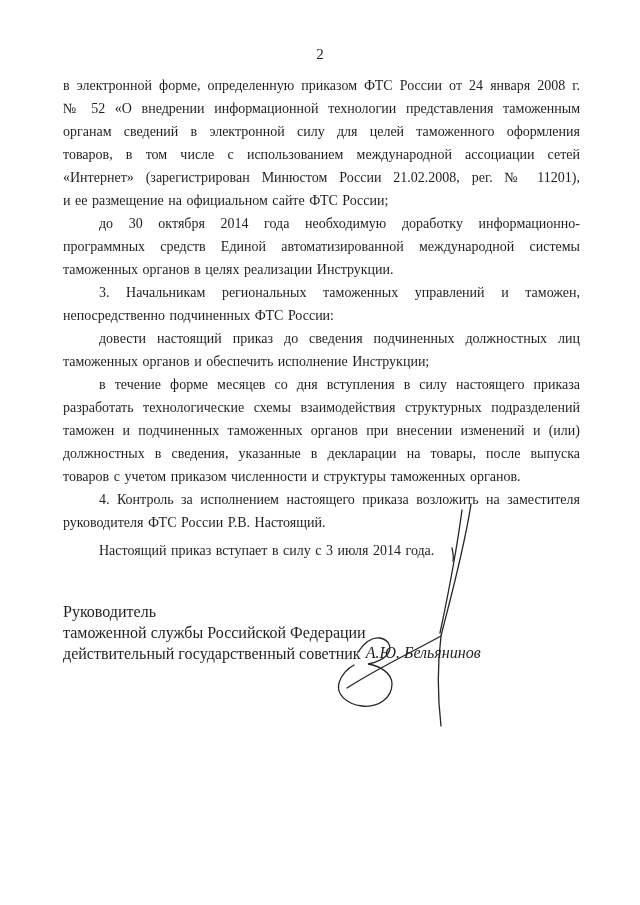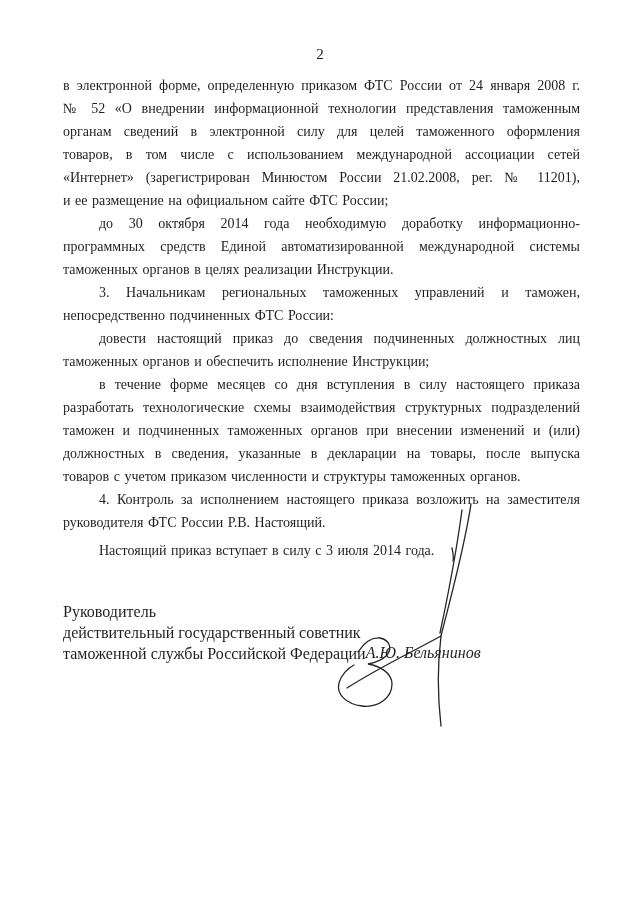--- a/index.html
+++ b/index.html
@@ -114,22 +114,22 @@
         <div class="line last">руководителя ФТС России Р.В. Настоящий.</div>
       </div>
       <div class="para gap">
         <div class="line last ind">Настоящий приказ вступает в силу с 3 июля 2014 года.</div>
       </div>
     </div>
 
   <div class="sig-row">
     <div class="sig-left" id="sig-left">
         <div>Руководитель</div>
+        <div>таможенной службы Российской Федерации</div>
         <div>действительный государственный советник</div>
-        <div>таможенной службы Российской Федерации</div>
       </div>
     <div class="sig-name">А.Ю. Бельянинов</div>
   </div>
 
   <svg class="sig-svg" viewBox="0 0 640 905">
 
     <path d="M471,504 C464,550 450,600 441,636 C437,668 438,700 441,726"></path>
 
     <path d="M462,510 C456,555 447,600 440,633"></path>
 

